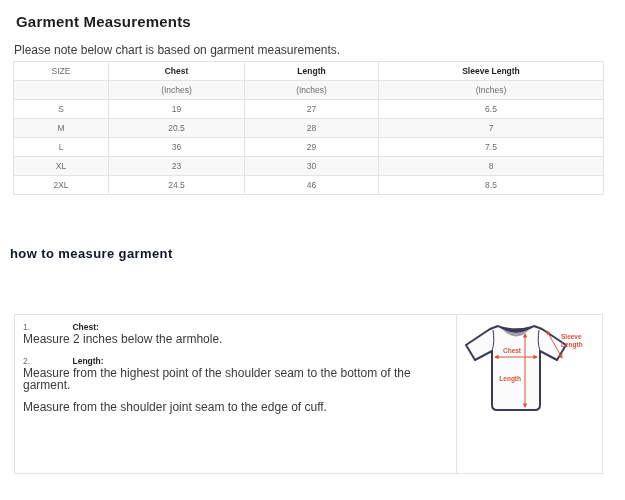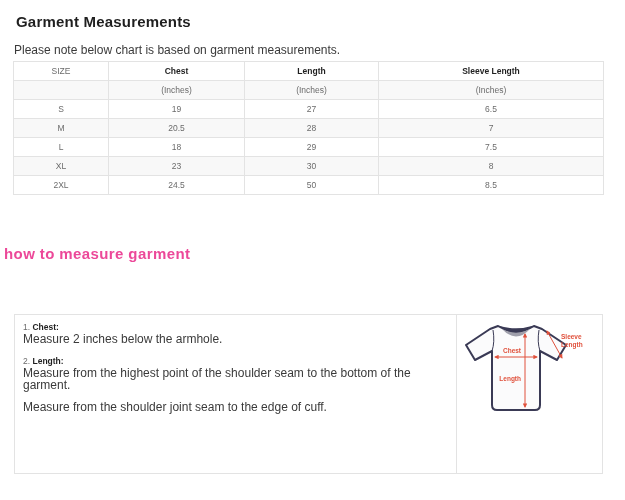--- a/index.html
+++ b/index.html
@@ -40,24 +40,24 @@
     color: #6b6b6b;
     overflow: hidden;
     white-space: nowrap;
   }
   table.size-chart th.hdr-bold {
     font-weight: bold;
     color: #1f1f1f;
   }
   table.size-chart tr.alt td { background: #f8f8f8; }
   .how-title {
-    margin: 52px 0 0 4px;
-    font-size: 15px;
-    font-weight: bold;
-    color: #ec4899;
+    margin: 52px 0 0 10px;
+    font-size: 13px;
+    font-weight: bold;
+    color: #0f172a;
     letter-spacing: 0.4px;
     line-height: 14px;
   }
   .measure-box {
     margin: 53px 0 0 14px;
     width: 589px;
     height: 160px;
     border: 1px solid #e3e3e3;
     display: flex;
     background: #ffffff;
@@ -66,21 +66,21 @@
     width: 442px;
     border-right: 1px solid #e3e3e3;
     padding: 6px 10px 0 8px;
   }
   .instruction { margin-bottom: 10px; }
   .instr-label {
     font-size: 8.5px;
     line-height: 12px;
     color: #6b6b6b;
   }
-  .instr-label b { color: #1f1f1f; }
+  .instr-label b { color: #1f1f1f; margin-left: 40px; }
   .instr-text {
     font-size: 12px;
     line-height: 12px;
     color: #3a3a3a;
   }
   .diagram-cell {
     flex: 1;
     padding: 5px 0 0 2px;
   }
   svg text.red-label {
@@ -126,34 +126,34 @@
       <td>6.5</td>
     </tr>
     <tr class="alt">
       <td>M</td>
       <td>20.5</td>
       <td>28</td>
       <td>7</td>
     </tr>
     <tr>
       <td>L</td>
-      <td>18</td>
+      <td>36</td>
       <td>29</td>
       <td>7.5</td>
     </tr>
     <tr class="alt">
       <td>XL</td>
       <td>23</td>
       <td>30</td>
       <td>8</td>
     </tr>
     <tr>
       <td>2XL</td>
       <td>24.5</td>
-      <td>50</td>
+      <td>46</td>
       <td>8.5</td>
     </tr>
   </tbody>
 </table>
 
 <div class="how-title">how to measure garment</div>
 
 <div class="measure-box">
   <div class="instructions">
     <div class="instruction">

